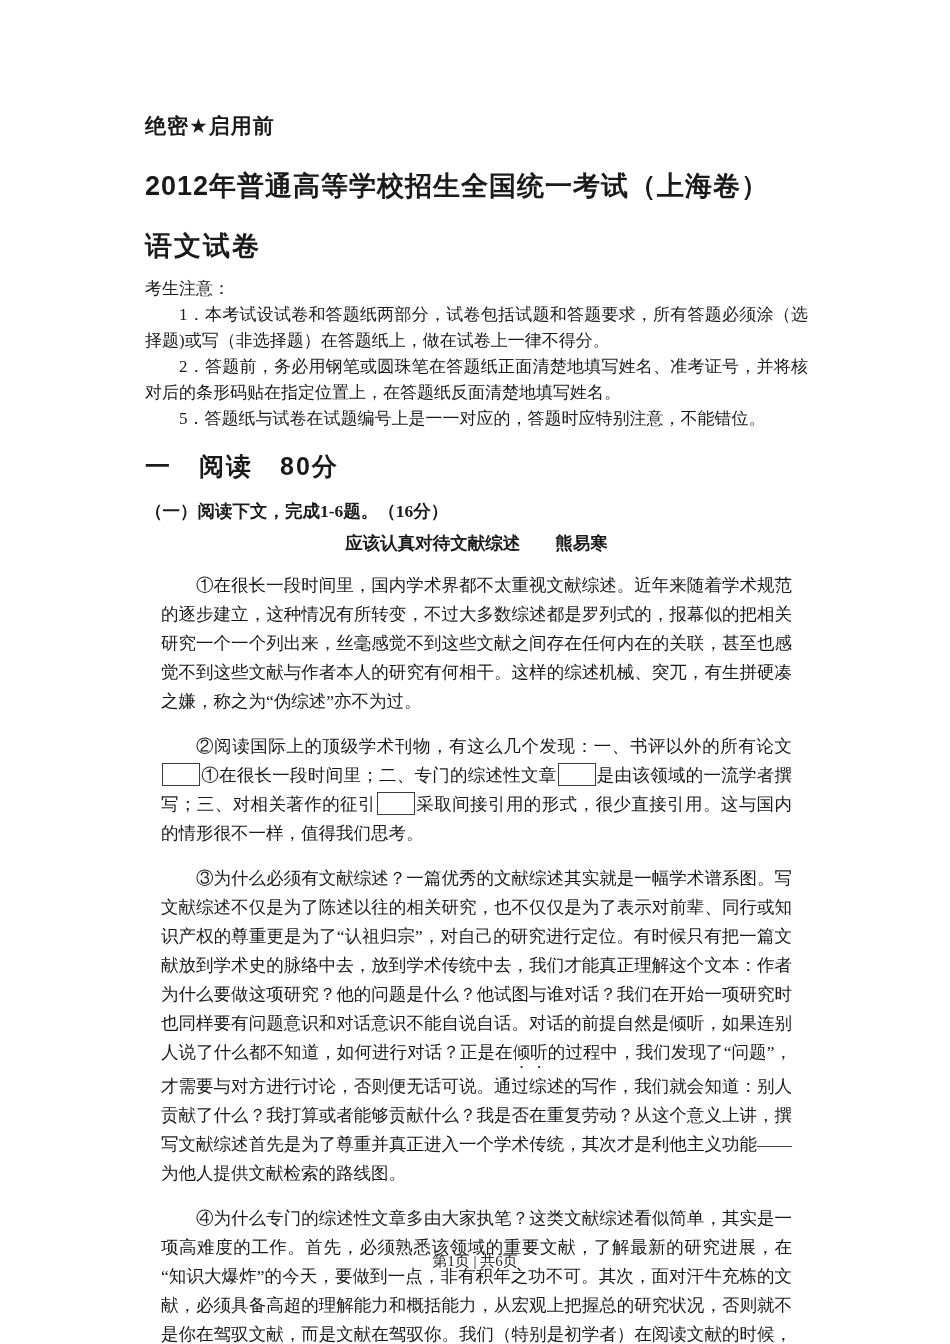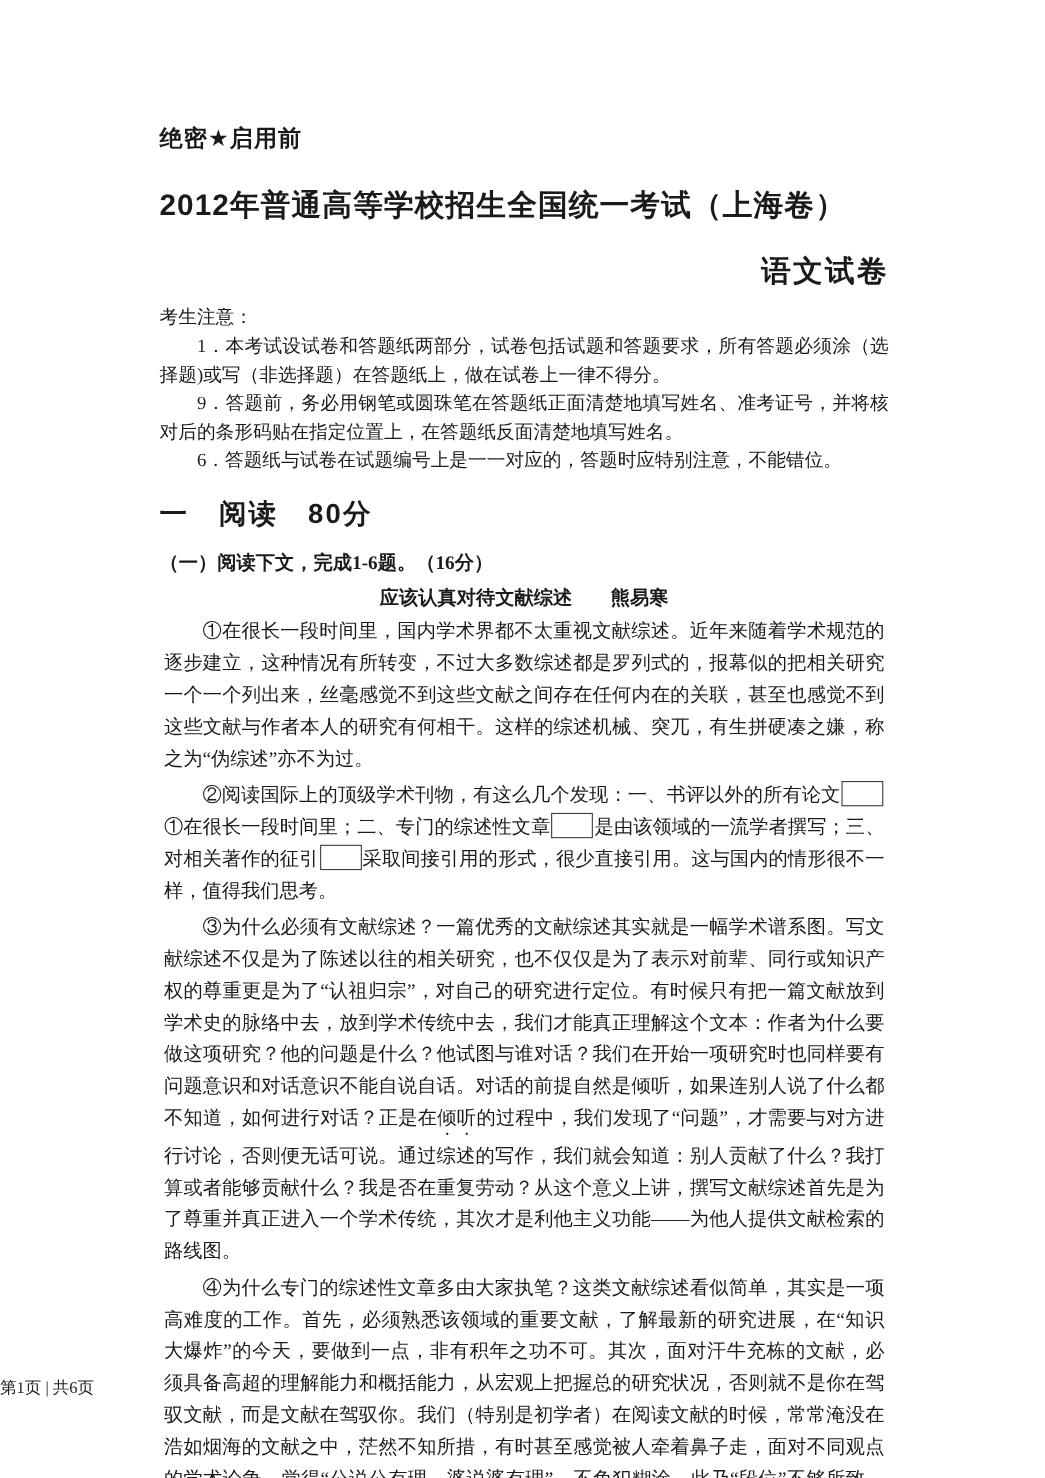--- a/index.html
+++ b/index.html
@@ -27,21 +27,21 @@
     letter-spacing: 1px;
   }
   .main-title {
     font-family: "Liberation Sans", "DejaVu Sans", sans-serif;
     font-weight: bold;
     font-size: 27px;
     margin-top: 28px;
     letter-spacing: 1px;
   }
   .sub-title {
-    text-align: right;
+    text-align: left;
     font-family: Liberation Sans, sans-serif;
     font-weight: bold;
     font-size: 27px;
     margin-top: 24px;
     letter-spacing: 2px;
   }
   .score-line {
     text-align: center;
     font-size: 16px;
     margin-top: 16px;
@@ -79,21 +79,21 @@
     margin-top: 8px;
   }
   .article-title-gap {
     display: inline-block;
     width: 2em;
   }
   .article-body {
     margin-top: 4px;
   }
   .body-para {
-    margin: 4px;
+    margin: 16px;
     font-size: 17.5px;
     line-height: 29px;
     text-align: justify;
     text-indent: 2em;
   }
   .blank-box {
     display: inline-block;
     width: 36px;
     height: 21px;
     border: 1px solid #3c3c3c;
@@ -104,42 +104,42 @@
     -webkit-text-emphasis: filled dot #1a1a1a;
     -webkit-text-emphasis-position: under left;
     text-emphasis: filled dot #1a1a1a;
     text-emphasis-position: under left;
   }
   .footer {
     position: absolute;
     left: 0;
     right: 0;
     top: 1252px;
-    text-align: left;
+    text-align: center;
     font-size: 15px;
     color: #222222;
   }
 </style>
 </head>
 <body>
 
 <div class="page">
   <div class="secret">绝密★启用前</div>
 
   <div class="main-title">2012年普通高等学校招生全国统一考试（上海卷）</div>
 
   <div class="sub-title">语文试卷</div>
 
 
   <div class="notice">
     <div class="notice-heading">考生注意：</div>
     <div>
         <p>1．本考试设试卷和答题纸两部分，试卷包括试题和答题要求，所有答题必须涂（选择题)或写（非选择题）在答题纸上，做在试卷上一律不得分。</p>
-        <p>9．答题前，务必用钢笔或圆珠笔在答题纸正面清楚地填写姓名、准考证号，并将核对后的条形码贴在指定位置上，在答题纸反面清楚地填写姓名。</p>
-        <p>6．答题纸与试卷在试题编号上是一一对应的，答题时应特别注意，不能错位。</p>
+        <p>2．答题前，务必用钢笔或圆珠笔在答题纸正面清楚地填写姓名、准考证号，并将核对后的条形码贴在指定位置上，在答题纸反面清楚地填写姓名。</p>
+        <p>5．答题纸与试卷在试题编号上是一一对应的，答题时应特别注意，不能错位。</p>
       </div>
   </div>
 
   <div class="section-heading">一　阅读　80分</div>
 
   <div class="subsection-heading">（一）阅读下文，完成1-6题。（16分）</div>
 
   <div class="article-title-line">
     <span>应该认真对待文献综述</span><span class="article-title-gap"></span><span>熊易寒</span>
   </div>

